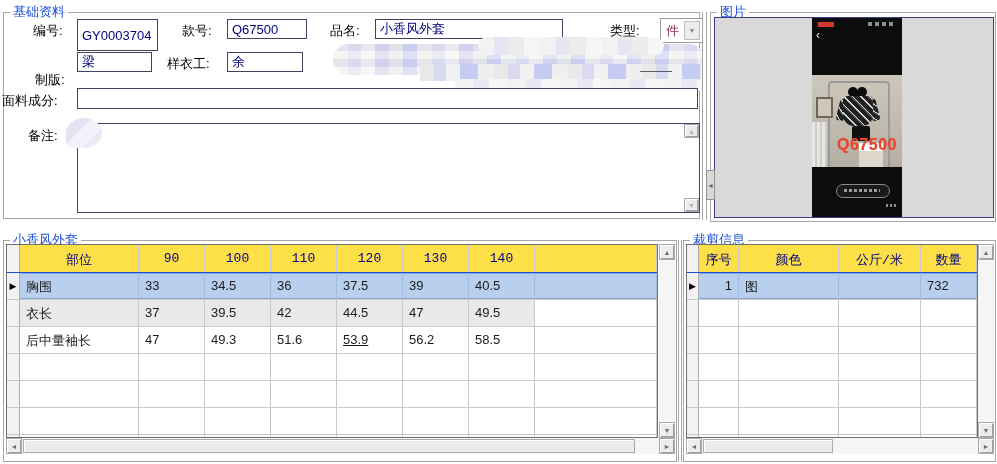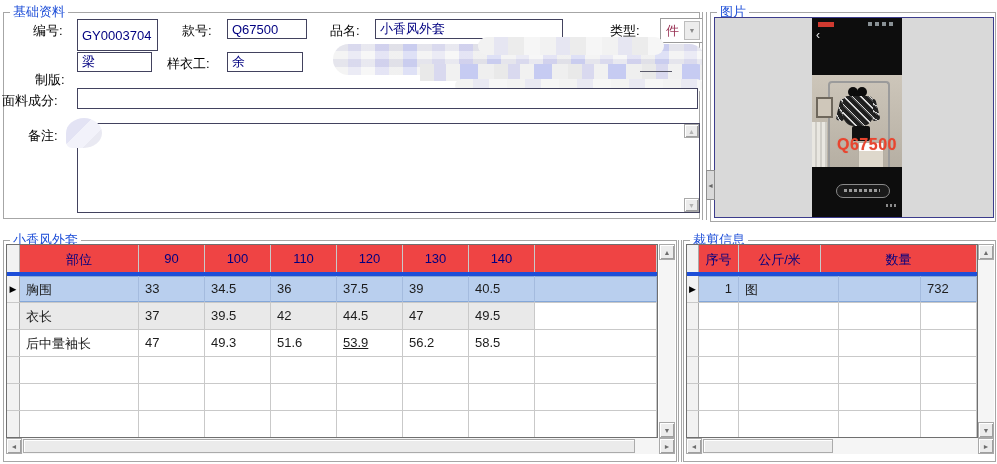--- a/index.html
+++ b/index.html
@@ -23,21 +23,21 @@
   .mosaic{position:absolute;filter:blur(0.7px);}
   .m1{background:repeating-linear-gradient(0deg,rgba(255,255,255,.4) 0 8px,rgba(205,205,235,.25) 8px 16px),
       repeating-linear-gradient(90deg,#ededed 0 15px,#dedeef 15px 28px,#f2f2f2 28px 42px,#d3d3ee 42px 56px,#e7e7e7 56px 70px,#c9cdf0 70px 84px);}
   .m2{background:repeating-linear-gradient(90deg,#f2f2f2 0 16px,#e6e6f2 16px 30px,#ececec 30px 46px,#f6f6f6 46px 62px);}
   .m3{background:repeating-linear-gradient(90deg,#e9e9e9 0 14px,#d9d9ef 14px 26px,#f1f1f1 26px 40px,#c6cbf2 40px 58px,#efefef 58px 74px);}
   .m4{background:repeating-linear-gradient(90deg,#f3f3f3 0 18px,#e9e9f3 18px 34px,#f6f6f6 34px 52px);}
   .m5{background:linear-gradient(135deg,#e3e3f4 0 40%,#f2f2fa 40% 70%,#e9e9f2 70%);}
   
   .grid{position:absolute;box-sizing:border-box;background:#fff;border:1px solid #6f6f6f;overflow:hidden;}
   .gr-row{display:flex;height:26px;border-bottom:1px solid #c9c9c9;background:#fff;align-items:stretch;}
-  .gr-head{height:27px;background:#ef4444;border-bottom:4px solid #1d4ed8;}
+  .gr-head{height:27px;background:#fde047;border-bottom:1px solid #1d4ed8;font-family:Liberation Mono, monospace;}
   .gr-cell{box-sizing:border-box;border-right:1px solid #c9c9c9;padding:5px 6px 0;font-size:13px;color:#1c1c1c;
            overflow:hidden;white-space:nowrap;flex:0 0 auto;}
   .gr-headcell{color:#000080;text-align:center;padding-top:6px;}
   .gr-fill{flex:1 1 auto;}
   .gr-ind{background:#f2f2f2;border-right:1px solid #ababab;padding:0;display:flex;align-items:center;justify-content:center;
           font-size:9px;color:#000;}
   .gr-row.sel{background:#b9cfee;box-shadow:inset 0 1px 0 #84a7d8, inset 0 -1px 0 #84a7d8;}
   .gr-row.sel .gr-cell{border-right-color:#a4bbde;}
   .gr-row.sel .gr-ind{background:#f2f2f2;border-right-color:#ababab;}
   .gr-cell.shade{background:#e9e9e9;}
@@ -252,20 +252,21 @@
 
   <div class="vsplit" style="left:678px;top:240px;width:4px;height:222px;"></div>
 
   <div class="groupbox" style="left:683px;top:240px;width:313px;height:222px;">
     <span class="gb-title">裁剪信息</span>
   </div>
   <div class="grid" id="cut-grid" style="left:686px;top:244px;width:292px;height:194px;">
       <div class="gr-row gr-head">
         <div class="gr-cell gr-ind" style="width: 12px;"></div>
         <div class="gr-cell gr-headcell" style="width: 40px;">序号</div>
+        <div class="gr-cell gr-headcell" style="width: 100px;">颜色</div>
         <div class="gr-cell gr-headcell" style="width: 82px;">公斤/米</div>
         <div class="gr-cell gr-headcell gr-fill">数量</div>
       </div>
       <div class="gr-row sel">
         <div class="gr-cell gr-ind" style="width: 12px;">▶</div>
         <div class="gr-cell" style="width: 40px; text-align: right;">1</div>
         <div class="gr-cell" style="width: 100px; text-align: left;">图</div>
         <div class="gr-cell" style="width: 82px; text-align: left;"></div>
         <div class="gr-cell gr-fill">732</div>
       </div>

